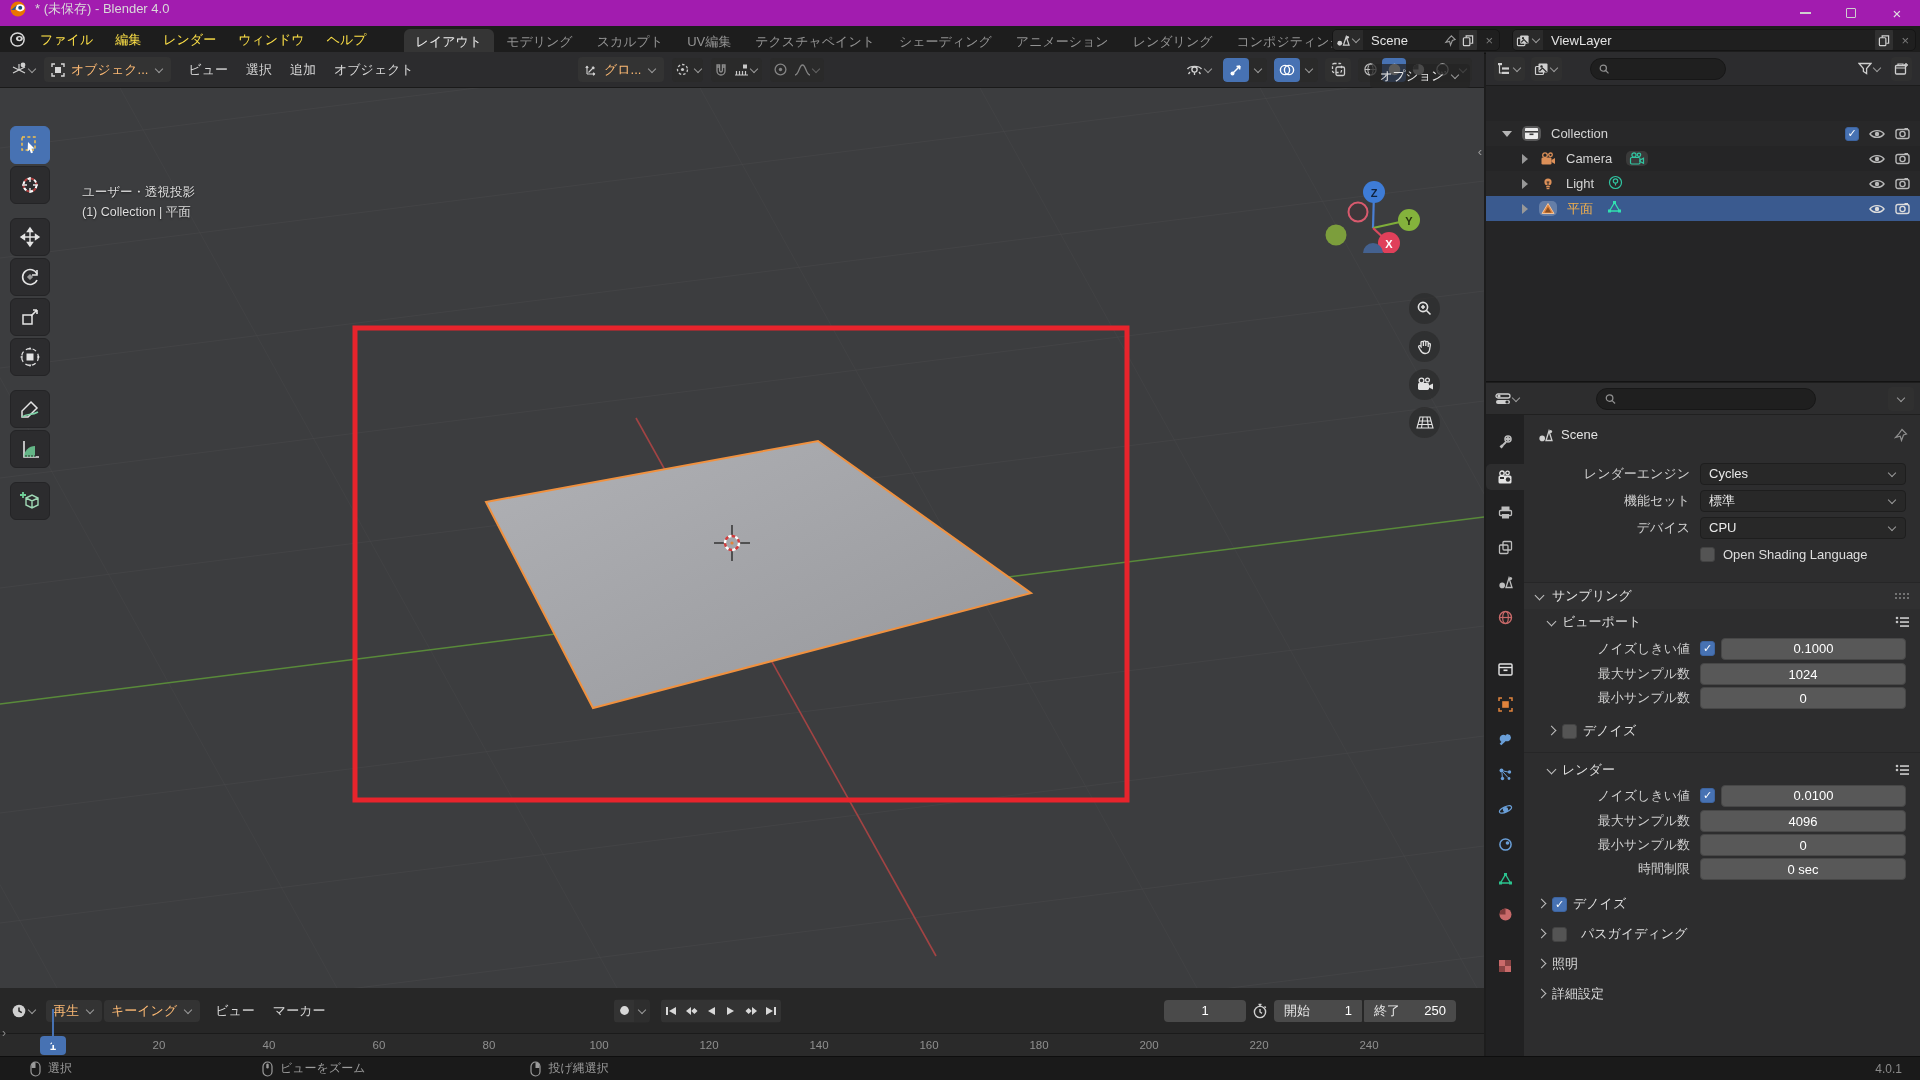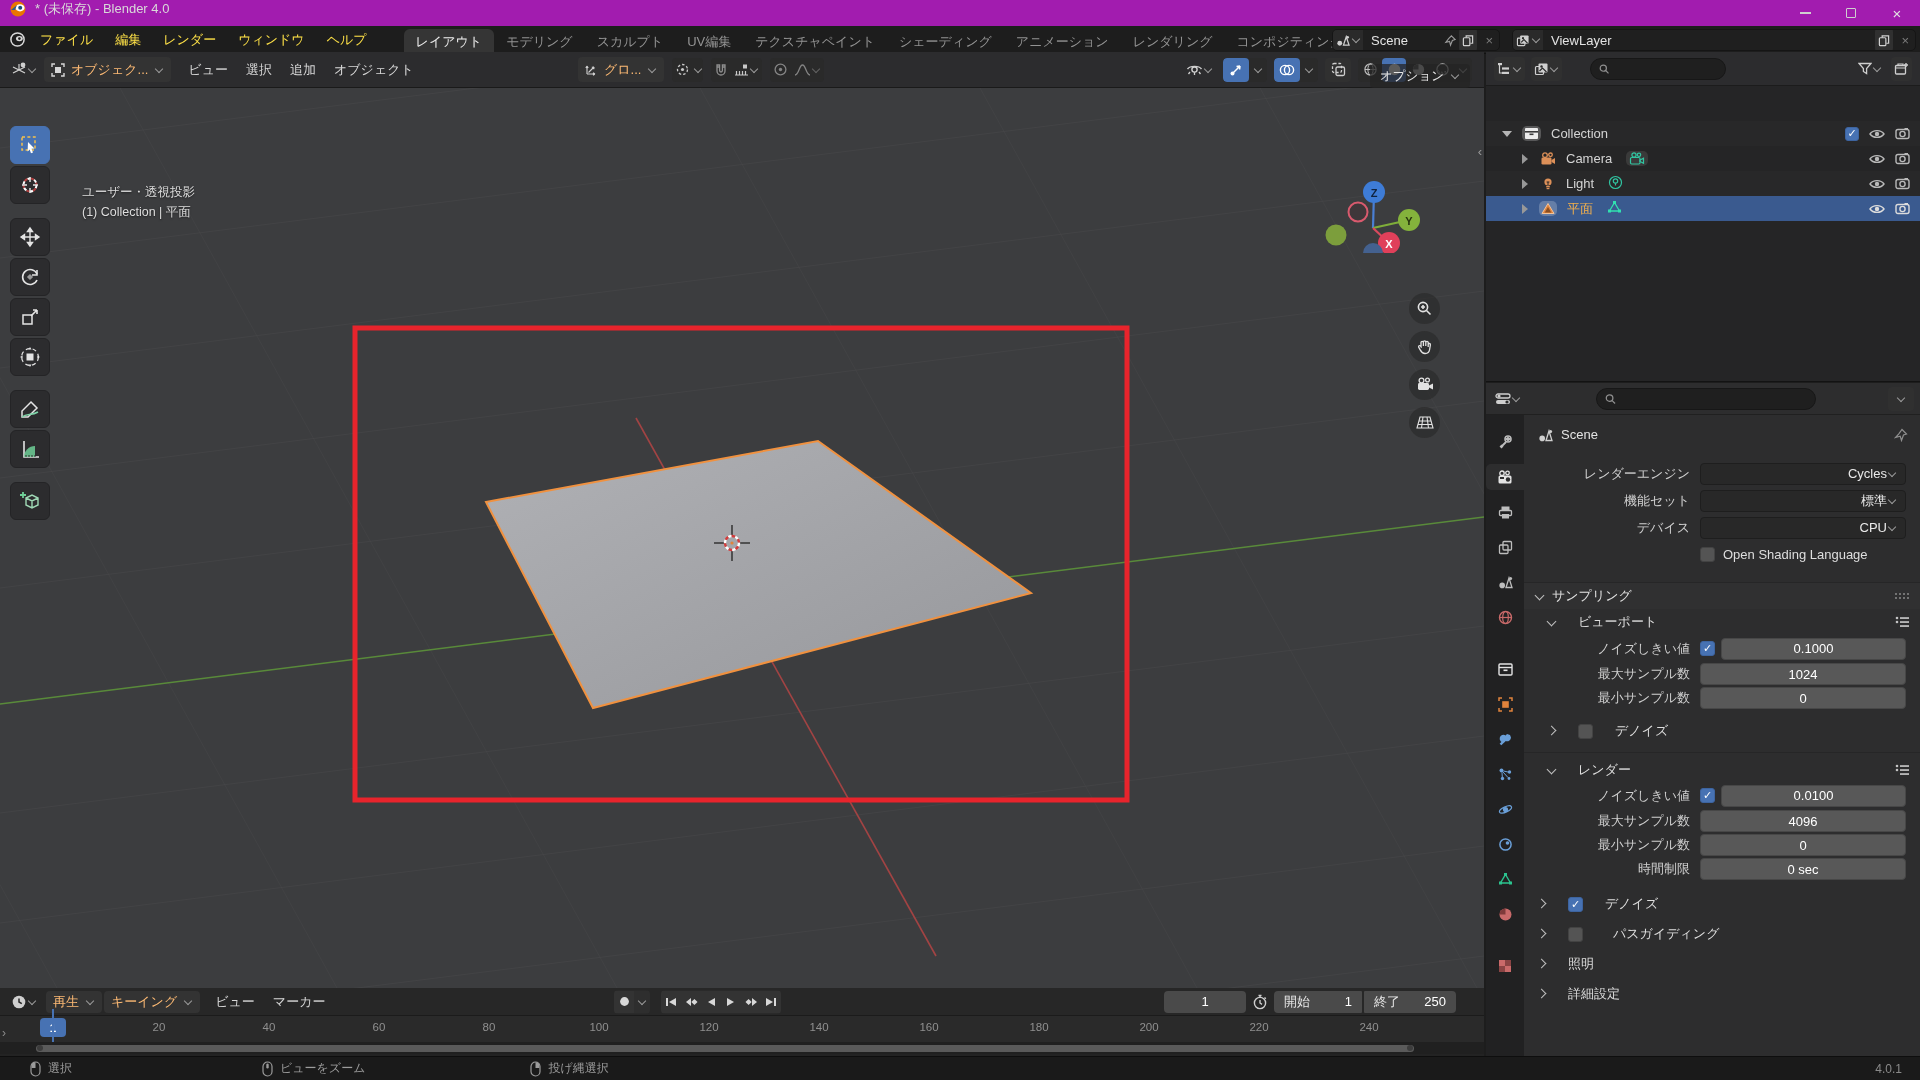--- a/index.html
+++ b/index.html
@@ -82,32 +82,32 @@
   .props-head { height:32px;background:#2d2d2e;border-bottom:1px solid #202020;display:flex;align-items:center;padding:0 6px;gap:8px; }
   .ptabs { position:absolute;left:0;top:32px;width:38px;height:641px;background:#212122;display:flex;flex-direction:column;align-items:center;padding-top:14px;gap:9px; }
   .ptab { width:34px;height:26px;display:flex;align-items:center;justify-content:center;border-radius:5px 0 0 5px; }
   .ptab.active { background:#2d2d2e;width:38px; }
   .ptab-gap { height:8px; }
   .pbody { position:absolute;left:38px;top:32px;width:396px;height:641px; }
   .crumb { display:flex;align-items:center;gap:8px;padding:12px 12px 4px 14px;color:#e3e3e3; }
   .prow { display:flex;align-items:center;height:27px;padding-right:14px; }
   .plabel { width:176px;text-align:right;color:#cfcfcf;padding-right:10px;flex:0 0 auto;white-space:nowrap; }
   .pfield { flex:1;height:22px;border-radius:4px;display:flex;align-items:center; }
-  .dropdown { background:#282828;border:1px solid #1e1e1e;color:#e9e9e9;padding:0 8px;justify-content:flex-end; }
+  .dropdown { background:#282828;border:1px solid #1e1e1e;color:#e9e9e9;padding:0 8px;justify-content:space-between; }
   .numfield { background:#585858;color:#fff;justify-content:center;border:1px solid #474747; }
   .cbx { width:15px;height:15px;border-radius:3px;background:#545454;border:1px solid #434343;flex:0 0 auto;display:flex;align-items:center;justify-content:center; }
   .cbx.on { background:#4772b3;border-color:#3d64a0; }
   .cbx.on::after { content:"✓";color:#fff;font-size:11px;font-weight:bold; }
   .sect-head { display:flex;align-items:center;gap:6px;height:27px;padding:0 10px;color:#e2e2e2;background:#303031;border-top:1px solid #262627; }
-  .sub-head { display:flex;align-items:center;gap:20px;height:26px;padding:0 10px 0 22px;color:#dedede; }
+  .sub-head { display:flex;align-items:center;gap:4px;height:26px;padding:0 10px 0 22px;color:#dedede; }
   .spacer { flex:1; }
 
   
   .timeline { left:0;top:988px;width:1484px;height:68px;background:#232323; }
-  .tl-head { height:28px;display:flex;align-items:center;padding:0 8px;background:#272727;border-bottom:1px solid #1b1b1b; }
+  .tl-head { height:46px;display:flex;align-items:center;padding:0 8px;background:#272727;border-bottom:1px solid #1b1b1b; }
   .tl-ruler { position:relative;height:26px;background:#2a2a2a;overflow:hidden; }
   .tick { position:absolute;top:5px;transform:translateX(-50%);color:#8f8f8f;font-size:11.5px; }
   .playhead { position:absolute;left:40px;top:2px;width:26px;height:19px;background:#4772b3;border-radius:4px;color:#fff;font-size:11.5px;display:flex;align-items:center;justify-content:center;font-weight:bold; }
   .ph-line { position:absolute;left:52px;top:21px;width:2px;height:36px;background:#4772b3; }
   .tl-scroll { position:relative;height:12px;background:#202020; }
   .tl-bar { position:absolute;left:36px;top:2.5px;width:1378px;height:7px;background:#5a5a5a;border-radius:4px; }
   .tl-bar::before,.tl-bar::after { content:"";position:absolute;top:0.5px;width:6px;height:6px;border-radius:50%;background:#3c3c3c; }
   .tl-bar::before { left:1px; } .tl-bar::after { right:1px; }
   .grey-field { background:#4a4a4a;height:22px;border-radius:4px;display:flex;align-items:center;justify-content:center;color:#fff;padding:0 10px; }
   .pb-btn { width:20px;height:22px;display:flex;align-items:center;justify-content:center;background:#333; }

